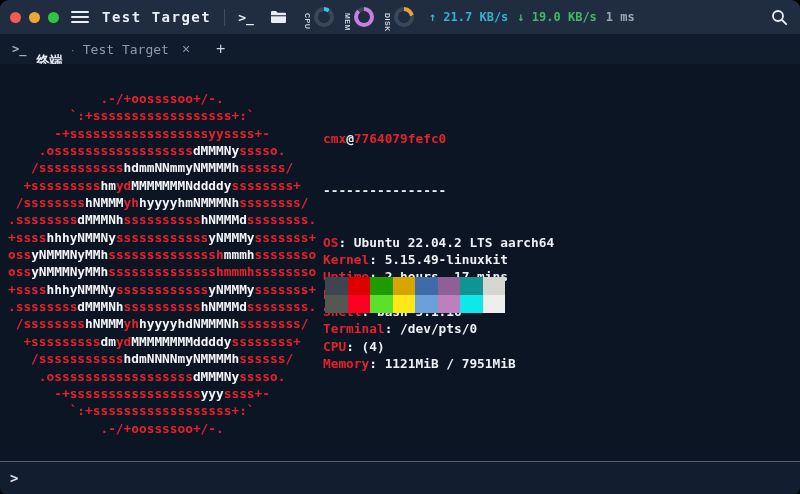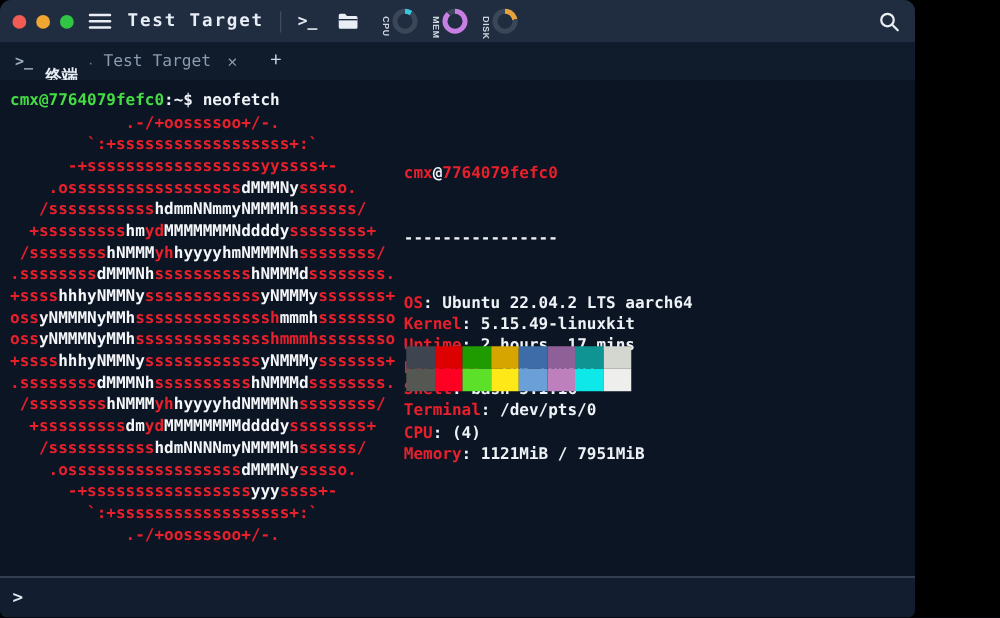--- a/index.html
+++ b/index.html
@@ -12,21 +12,21 @@
     --art-white:#f4f6f9;
     --prompt-green:#44dd44;
     --net-up:#35b1cf;
     --net-down:#41b968;
     --ui-text:#e8eef5;
     --ui-dim:#8c9cb0;
   }
   *{margin:0;padding:0;box-sizing:border-box;}
   html,body{background:#000;width:800px;height:494px;overflow:hidden;}
   body{font-family:"Liberation Sans",sans-serif;}
-  .app{width:732px;height:494px;border-radius:9px 9px 6px 6px;overflow:hidden;
+  .app{width:800px;height:494px;border-radius:9px 9px 6px 6px;overflow:hidden;
        display:flex;flex-direction:column;background:var(--term-bg);}
 
   
   .topbar{height:34px;background:var(--bar-bg);display:flex;align-items:center;
           padding:0 12px 0 10px;flex:0 0 auto;}
   .lights{display:flex;gap:8px;align-items:center;}
   .light{width:11px;height:11px;border-radius:50%;}
   .hamburger{margin-left:12px;display:flex;flex-direction:column;gap:3px;cursor:pointer;}
   .hamburger span{display:block;width:18px;height:2px;background:#e9eef4;border-radius:1px;}
   .win-title{margin-left:13px;color:var(--ui-text);font-weight:bold;font-size:14px;
@@ -123,40 +123,44 @@
             <div class="gauge-hole"></div>
           </div>
         </div>
         <div class="gauge-group">
           <span class="gauge-label">DISK</span>
           <div class="gauge-ring" style="background: conic-gradient(#e8a23c 0 22%, var(--ring-bg) 22% 100%);">
             <div class="gauge-hole"></div>
           </div>
         </div>
       </div>
+    <div class="netstats">
+      <span class="net-up">↑ 21.7 KB/s</span>
+      <span class="net-down">↓ 19.0 KB/s</span>
+      <span class="latency">1 ms</span>
+    </div>
     <div class="spacer"></div>
     <div class="search-btn">
       <svg width="17" height="17" viewBox="0 0 17 17">
         <circle cx="7" cy="7" r="5" fill="none" stroke="#e9eef4" stroke-width="1.8"></circle>
         <line x1="11" y1="11" x2="15.2" y2="15.2" stroke="#e9eef4" stroke-width="1.8" stroke-linecap="round"></line>
       </svg>
     </div>
   </div>
 
   <div class="tabbar">
     <span class="tab-term-icon">&gt;_</span>
     <span class="tab-app">终端</span>
     <span class="tab-sep">·</span>
     <span class="tab-title">Test Target</span>
     <span class="tab-close">×</span>
     <span class="tab-new">+</span>
   </div>
 
   <div class="terminal">
-    <div class="prompt-line"><span class="p-user">cmx@7764079fefc0</span><span class="p-rest">:~$ </span><span class="p-cmd">neofetch</span></div>
 
     <pre class="ascii-art"><div><span class="seg-r">            .-/+oossssoo+/-.</span></div><div><span class="seg-r">        `:+ssssssssssssssssss+:`</span></div><div><span class="seg-r">      -+ssssssssssssssssssyyssss+-</span></div><div><span class="seg-r">    .ossssssssssssssssss</span><span class="seg-w">dMMMNy</span><span class="seg-r">sssso.</span></div><div><span class="seg-r">   /sssssssssss</span><span class="seg-w">hdmmNNmmyNMMMMh</span><span class="seg-r">ssssss/</span></div><div><span class="seg-r">  +sssssssss</span><span class="seg-w">hm</span><span class="seg-r">yd</span><span class="seg-w">MMMMMMMNddddy</span><span class="seg-r">ssssssss+</span></div><div><span class="seg-r"> /ssssssss</span><span class="seg-w">hNMMM</span><span class="seg-r">yh</span><span class="seg-w">hyyyyhmNMMMNh</span><span class="seg-r">ssssssss/</span></div><div><span class="seg-r">.ssssssss</span><span class="seg-w">dMMMNh</span><span class="seg-r">ssssssssss</span><span class="seg-w">hNMMMd</span><span class="seg-r">ssssssss.</span></div><div><span class="seg-r">+ssss</span><span class="seg-w">hhhyNMMNy</span><span class="seg-r">ssssssssssss</span><span class="seg-w">yNMMMy</span><span class="seg-r">sssssss+</span></div><div><span class="seg-r">oss</span><span class="seg-w">yNMMMNyMMh</span><span class="seg-r">ssssssssssssssh</span><span class="seg-w">mmmh</span><span class="seg-r">ssssssso</span></div><div><span class="seg-r">oss</span><span class="seg-w">yNMMMNyMMh</span><span class="seg-r">sssssssssssssshmmmhssssssso</span></div><div><span class="seg-r">+ssss</span><span class="seg-w">hhhyNMMNy</span><span class="seg-r">ssssssssssss</span><span class="seg-w">yNMMMy</span><span class="seg-r">sssssss+</span></div><div><span class="seg-r">.ssssssss</span><span class="seg-w">dMMMNh</span><span class="seg-r">ssssssssss</span><span class="seg-w">hNMMMd</span><span class="seg-r">ssssssss.</span></div><div><span class="seg-r"> /ssssssss</span><span class="seg-w">hNMMM</span><span class="seg-r">yh</span><span class="seg-w">hyyyyhdNMMMNh</span><span class="seg-r">ssssssss/</span></div><div><span class="seg-r">  +sssssssss</span><span class="seg-w">dm</span><span class="seg-r">yd</span><span class="seg-w">MMMMMMMMddddy</span><span class="seg-r">ssssssss+</span></div><div><span class="seg-r">   /sssssssssss</span><span class="seg-w">hdmNNNNmyNMMMMh</span><span class="seg-r">ssssss/</span></div><div><span class="seg-r">    .ossssssssssssssssss</span><span class="seg-w">dMMMNy</span><span class="seg-r">sssso.</span></div><div><span class="seg-r">      -+sssssssssssssssss</span><span class="seg-w">yyy</span><span class="seg-r">ssss+-</span></div><div><span class="seg-r">        `:+ssssssssssssssssss+:`</span></div><div><span class="seg-r">            .-/+oossssoo+/-.</span></div></pre>
 
     <div class="sysinfo">
       <div class="info-line"><span class="i-red">cmx</span><span class="i-white">@</span><span class="i-red">7764079fefc0</span></div>
       <div class="info-line i-white">----------------</div>
       <div><div class="info-line"><span class="i-red">OS</span><span class="i-white">: </span><span class="i-white">Ubuntu 22.04.2 LTS aarch64</span></div><div class="info-line"><span class="i-red">Kernel</span><span class="i-white">: </span><span class="i-white">5.15.49-linuxkit</span></div><div class="info-line"><span class="i-red">Uptime</span><span class="i-white">: </span><span class="i-white">2 hours, 17 mins</span></div><div class="info-line"><span class="i-red">Packages</span><span class="i-white">: </span><span class="i-white">284 (dpkg)</span></div><div class="info-line"><span class="i-red">Shell</span><span class="i-white">: </span><span class="i-white">bash 5.1.16</span></div><div class="info-line"><span class="i-red">Terminal</span><span class="i-white">: </span><span class="i-white">/dev/pts/0</span></div><div class="info-line"><span class="i-red">CPU</span><span class="i-white">: </span><span class="i-white">(4)</span></div><div class="info-line"><span class="i-red">Memory</span><span class="i-white">: </span><span class="i-white">1121MiB / 7951MiB</span></div></div>
     </div>
 
     <div class="palette">

